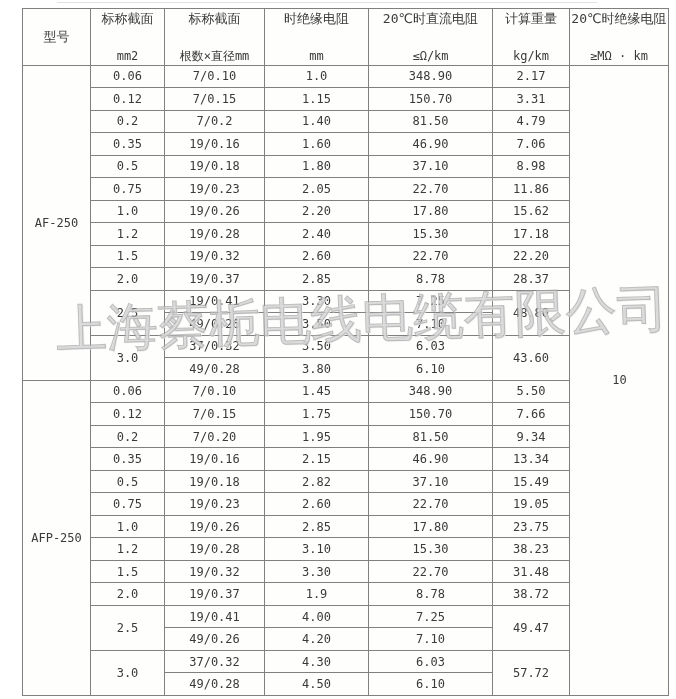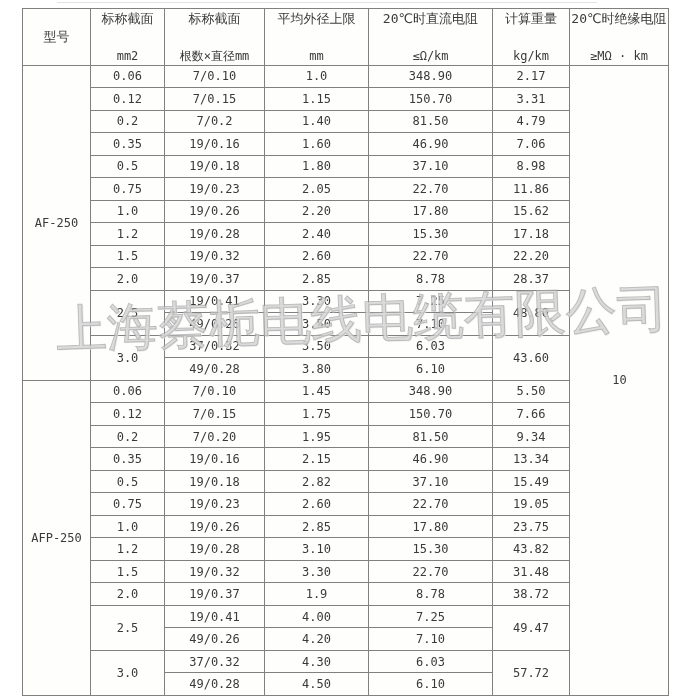--- a/index.html
+++ b/index.html
@@ -85,21 +85,21 @@
       </th>
       <th>
         <div class="h1">标称截面</div>
         <div class="h2">mm2</div>
       </th>
       <th>
         <div class="h1">标称截面</div>
         <div class="h2">根数×直径mm</div>
       </th>
       <th>
-        <div class="h1">平均外径上限</div>
+        <div class="h1">时绝缘电阻</div>
         <div class="h2">mm</div>
       </th>
       <th>
         <div class="h1">20℃时直流电阻</div>
         <div class="h2">≤Ω/km</div>
       </th>
       <th>
         <div class="h1">计算重量</div>
         <div class="h2">kg/km</div>
       </th>
@@ -254,21 +254,21 @@
         <td>19/0.26</td>
         <td>2.85</td>
         <td>17.80</td>
         <td>23.75</td>
       </tr>
       <tr>
         <td>1.2</td>
         <td>19/0.28</td>
         <td>3.10</td>
         <td>15.30</td>
-        <td>43.82</td>
+        <td>38.23</td>
       </tr>
       <tr>
         <td>1.5</td>
         <td>19/0.32</td>
         <td>3.30</td>
         <td>22.70</td>
         <td>31.48</td>
       </tr>
       <tr>
         <td>2.0</td>

